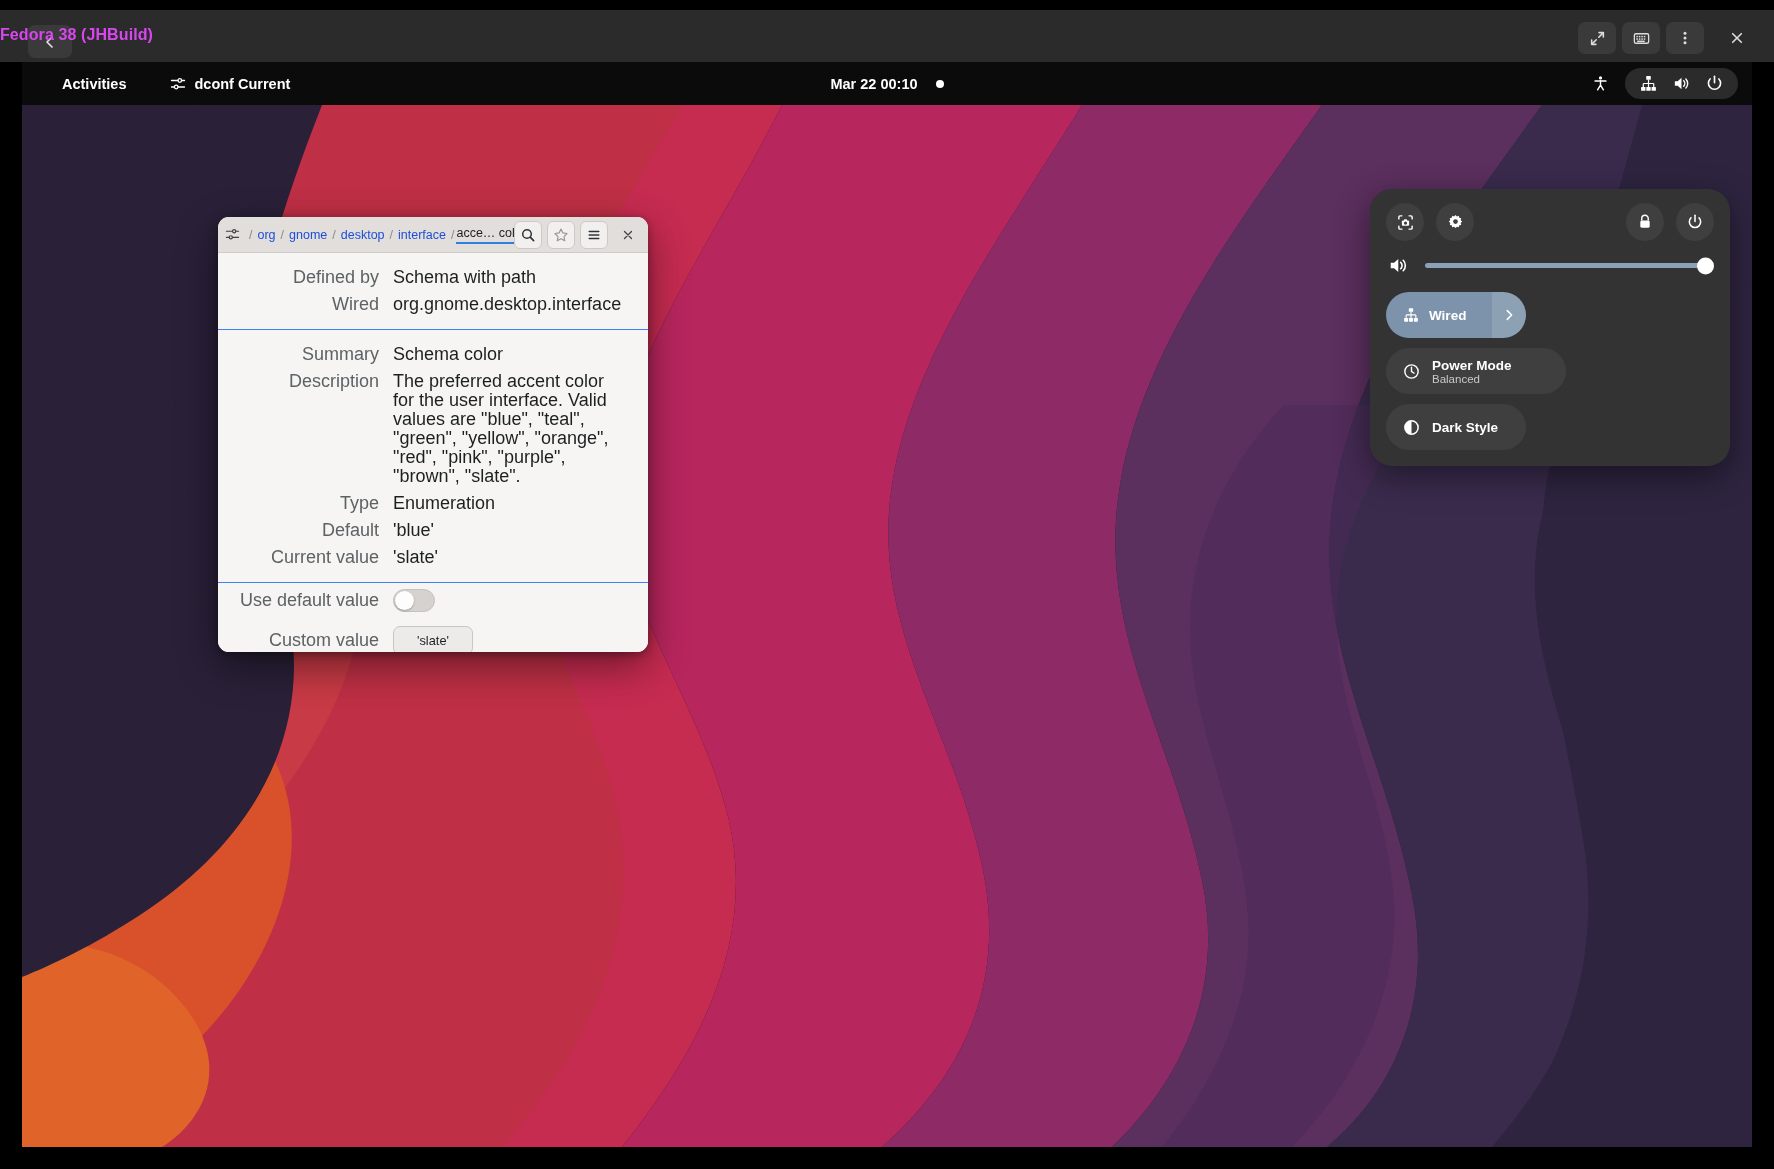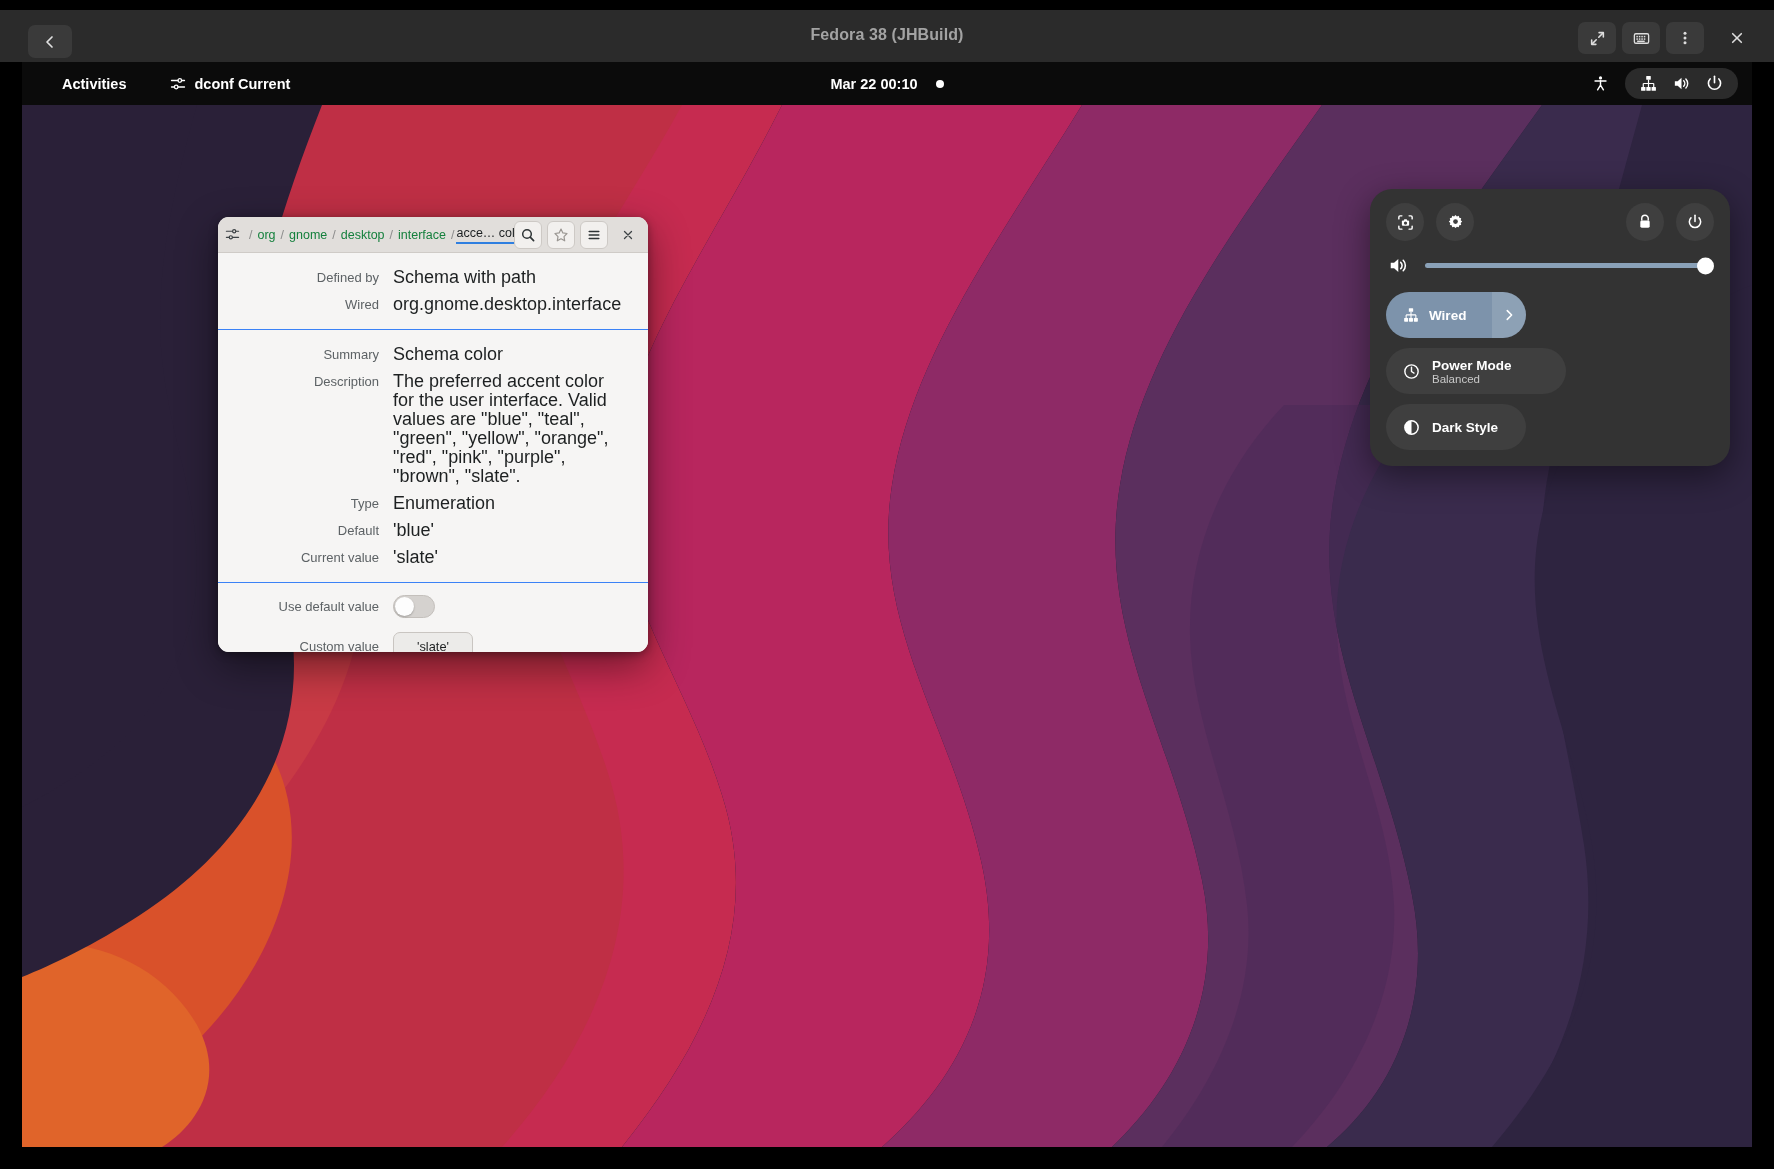--- a/index.html
+++ b/index.html
@@ -23,21 +23,21 @@
   }
   .emu-back {
     position: absolute; left: 28px; top: 25px;
     width: 44px; height: 33px; border-radius: 7px;
     background: #3a3a3a;
     display: flex; align-items: center; justify-content: center;
     cursor: pointer;
   }
   .emu-title {
     position: absolute; left: 0; right: 0; top: 26px;
-    text-align: center; color: #a3a3a3;
+    color: #d946ef;
     font-size: 16px; font-weight: bold; letter-spacing: .1px;
   }
   .emu-ctrls { position: absolute; right: 18px; top: 22px; display: flex; align-items: center; gap: 6px; }
   .emu-btn {
     width: 38px; height: 32px; border-radius: 7px; background: #3a3a3a;
     display: flex; align-items: center; justify-content: center; cursor: pointer;
   }
   .emu-close {
     width: 38px; height: 32px; display: flex; align-items: center; justify-content: center;
     cursor: pointer; margin-left: 8px;
@@ -78,40 +78,40 @@
     box-shadow: 0 14px 40px rgba(0,0,0,.45), 0 2px 8px rgba(0,0,0,.35);
     background: #f6f5f4;
   }
   .dconf-head {
     height: 36px; background: #e1dedb;
     border-bottom: 1px solid #cfcbc7;
     display: flex; align-items: center; padding: 0 7px; gap: 5px;
   }
   .crumbs { display: flex; align-items: center; gap: 0; flex: 1; font-size: 12.5px; color: #2e3436; min-width: 0; }
   .crumb-icon { margin-right: 7px; display: flex; align-items: center; }
-  .crumb { padding: 1px 3px; color: #15803d; cursor: pointer; white-space: nowrap; }
+  .crumb { padding: 1px 3px; color: #1d4ed8; cursor: pointer; white-space: nowrap; }
   .crumb-sep { color: #8c8c8c; padding: 0 2px; }
   .crumb-active {
     color: #1b1f21; border-bottom: 2px solid #2f7fe0; padding-bottom: 2px;
     cursor: pointer; white-space: nowrap;
   }
   .hb-btn {
     width: 28px; height: 28px; border-radius: 6px; background: #f2f0ee;
     border: 1px solid #cdc9c5;
     display: flex; align-items: center; justify-content: center; cursor: pointer; flex: none;
   }
   .hb-x { width: 26px; height: 26px; display: flex; align-items: center; justify-content: center; cursor: pointer; flex: none; margin-left: 2px; }
 
   .dconf-body { background: #f6f5f4; height: 399px; }
   .sec { padding: 11px 0; }
   .sec + .sec { border-top: 1px solid #3b82f6; }
   .row { display: flex; align-items: flex-start; margin: 0 0 0 0; padding: 4px 14px 4px 0; }
   .row .k {
     width: 175px; text-align: right; padding-right: 14px; flex: none;
-    color: #5d6265; font-size: 13px; line-height: 19px;
+    color: #5d6265; font-size: 18px; line-height: 19px;
   }
   .row .v { color: #1d2021; font-size: 18px; line-height: 19px; }
   .row .v.wrap { max-width: 232px; }
   .toggle {
     width: 42px; height: 23px; border-radius: 12px; background: #d5d2cf;
     border: 1px solid #c4c0bc; position: relative; cursor: pointer;
   }
   .toggle .knob {
     position: absolute; left: 1px; top: 1px; width: 19px; height: 19px;
     border-radius: 50%; background: #fdfdfd; box-shadow: 0 1px 2px rgba(0,0,0,.25);
@@ -365,21 +365,21 @@
           <div class="row">
             <div class="k">Default</div>
             <div class="v">'blue'</div>
           </div>
           <div class="row">
             <div class="k">Current value</div>
             <div class="v">'slate'</div>
           </div>
         </div>
 
-        <div class="sec" style="padding-top:8px;">
+        <div class="sec" style="padding-top:2px;">
           <div class="row" style="align-items:center;">
             <div class="k">Use default value</div>
             <div class="toggle">
               <div class="knob"></div>
             </div>
           </div>
           <div class="row" style="align-items:center; padding-top:10px;">
             <div class="k">Custom value</div>
             <div class="cv-btn">'slate'</div>
           </div>

